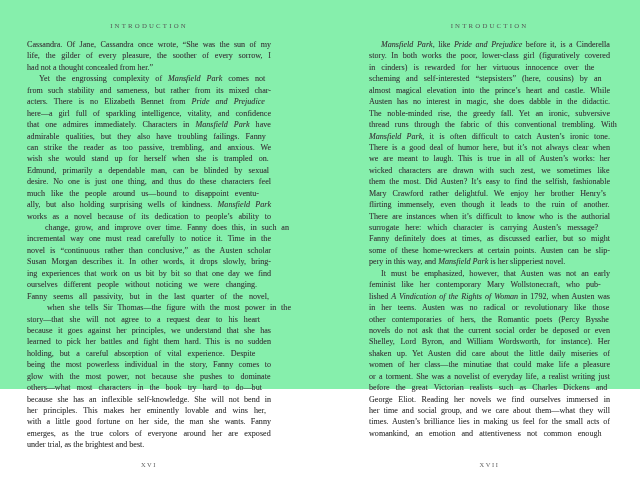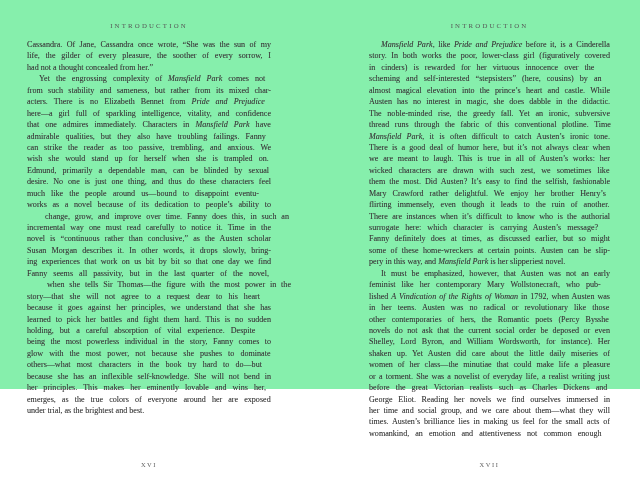--- a/index.html
+++ b/index.html
@@ -45,54 +45,57 @@
         <div class="line"><span class="lc" style="word-spacing: 3.35469px;">from such stability and sameness, but rather from its mixed char-</span></div>
         <div class="line"><span class="lc" style="word-spacing: 4px;">acters. There is no Elizabeth Bennet from <em>Pride and Prejudice</em></span></div>
         <div class="line"><span class="lc" style="word-spacing: 3.93164px;">here—a girl full of sparkling intelligence, vitality, and confidence</span></div>
         <div class="line"><span class="lc" style="word-spacing: 4px;">that one admires immediately. Characters in <em>Mansfield Park</em> have</span></div>
         <div class="line"><span class="lc" style="word-spacing: 4px;">admirable qualities, but they also have troubling failings. Fanny</span></div>
         <div class="line"><span class="lc" style="word-spacing: 3.86875px;">can strike the reader as too passive, trembling, and anxious. We</span></div>
         <div class="line"><span class="lc" style="word-spacing: 4px;">wish she would stand up for herself when she is trampled on.</span></div>
         <div class="line"><span class="lc" style="word-spacing: 4px;">Edmund, primarily a dependable man, can be blinded by sexual</span></div>
         <div class="line"><span class="lc" style="word-spacing: 2.8763px;">desire. No one is just one thing, and thus do these characters feel</span></div>
         <div class="line"><span class="lc" style="word-spacing: 4px;">much like the people around us—bound to disappoint eventu-</span></div>
+        <div class="line"><span class="lc" style="word-spacing: 3.26215px;">ally, but also holding surprising wells of kindness. <em>Mansfield Park</em></span></div>
         <div class="line"><span class="lc" style="word-spacing: 3.60653px;">works as a novel because of its dedication to people’s ability to</span></div>
         <div class="line"><span class="lc" style="word-spacing: 2.87784px; margin-left: 18px;">change, grow, and improve over time. Fanny does this, in such an</span></div>
         <div class="line"><span class="lc" style="word-spacing: 3.13778px;">incremental way one must read carefully to notice it. Time in the</span></div>
         <div class="line"><span class="lc" style="word-spacing: 3.08507px;">novel is “continuous rather than conclusive,” as the Austen scholar</span></div>
         <div class="line"><span class="lc" style="word-spacing: 3.17813px;">Susan Morgan describes it. In other words, it drops slowly, bring-</span></div>
         <div class="line"><span class="lc" style="word-spacing: 2.33594px;">ing experiences that work on us bit by bit so that one day we find</span></div>
+        <div class="line"><span class="lc" style="word-spacing: 4px;">ourselves different people without noticing we were changing.</span></div>
         <div class="line"><span class="lc" style="word-spacing: 4px;">Fanny seems all passivity, but in the last quarter of the novel,</span></div>
         <div class="line"><span class="lc" style="word-spacing: 2.80114px; margin-left: 20px;">when she tells Sir Thomas—the figure with the most power in the</span></div>
         <div class="line"><span class="lc" style="word-spacing: 4px;">story—that she will not agree to a request dear to his heart</span></div>
         <div class="line"><span class="lc" style="word-spacing: 3.29531px;">because it goes against her principles, we understand that she has</span></div>
         <div class="line"><span class="lc" style="word-spacing: 2.83203px;">learned to pick her battles and fight them hard. This is no sudden</span></div>
         <div class="line"><span class="lc" style="word-spacing: 4px;">holding, but a careful absorption of vital experience. Despite</span></div>
         <div class="line"><span class="lc" style="word-spacing: 3.38906px;">being the most powerless individual in the story, Fanny comes to</span></div>
         <div class="line"><span class="lc" style="word-spacing: 4px;">glow with the most power, not because she pushes to dominate</span></div>
         <div class="line"><span class="lc" style="word-spacing: 4px;">others—what most characters in the book try hard to do—but</span></div>
         <div class="line"><span class="lc" style="word-spacing: 2.88906px;">because she has an inflexible self-knowledge. She will not bend in</span></div>
         <div class="line"><span class="lc" style="word-spacing: 4px;">her principles. This makes her eminently lovable and wins her,</span></div>
+        <div class="line"><span class="lc" style="word-spacing: 3.17448px;">with a little good fortune on her side, the man she wants. Fanny</span></div>
         <div class="line"><span class="lc" style="word-spacing: 4px;">emerges, as the true colors of everyone around her are exposed</span></div>
         <div class="line end"><span class="lc">under trial, as the brightest and best.</span></div>
       </div>
     <div class="folio">XVI</div>
   </section>
 
   <section class="page page-right">
     <div class="running-head">INTRODUCTION</div>
     <div class="page-body">
         <div class="line ind"><span class="lc" style="word-spacing: 1.52812px;"><em>Mansfield Park</em>, like <em>Pride and Prejudice</em> before it, is a Cinderella</span></div>
         <div class="line"><span class="lc" style="word-spacing: 2.64062px;">story. In both works the poor, lower-class girl (figuratively covered</span></div>
         <div class="line"><span class="lc" style="word-spacing: 4px;">in cinders) is rewarded for her virtuous innocence over the</span></div>
         <div class="line"><span class="lc" style="word-spacing: 4px;">scheming and self-interested “stepsisters” (here, cousins) by an</span></div>
         <div class="line"><span class="lc" style="word-spacing: 3.31944px;">almost magical elevation into the prince’s heart and castle. While</span></div>
         <div class="line"><span class="lc" style="word-spacing: 3.08949px;">Austen has no interest in magic, she does dabble in the didactic.</span></div>
         <div class="line"><span class="lc" style="word-spacing: 3.67535px;">The noble-minded rise, the greedy fall. Yet an ironic, subversive</span></div>
-        <div class="line"><span class="lc" style="word-spacing: 3.55382px;">thread runs through the fabric of this conventional plotline. Time</span></div>
+        <div class="line"><span class="lc" style="word-spacing: 3.55382px;">thread runs through the fabric of this conventional trembling. With</span></div>
         <div class="line"><span class="lc" style="word-spacing: 3.20781px;"><em>Mansfield Park</em>, it is often difficult to catch Austen’s ironic tone.</span></div>
         <div class="line"><span class="lc" style="word-spacing: 2.07933px;">There is a good deal of humor here, but it’s not always clear when</span></div>
         <div class="line"><span class="lc" style="word-spacing: 2.74519px;">we are meant to laugh. This is true in all of Austen’s works: her</span></div>
         <div class="line"><span class="lc" style="word-spacing: 4px;">wicked characters are drawn with such zest, we sometimes like</span></div>
         <div class="line"><span class="lc" style="word-spacing: 2.02557px;">them the most. Did Austen? It’s easy to find the selfish, fashionable</span></div>
         <div class="line"><span class="lc" style="word-spacing: 4px;">Mary Crawford rather delightful. We enjoy her brother Henry’s</span></div>
         <div class="line"><span class="lc" style="word-spacing: 4px;">flirting immensely, even though it leads to the ruin of another.</span></div>
         <div class="line"><span class="lc" style="word-spacing: 2.24432px;">There are instances when it’s difficult to know who is the authorial</span></div>
         <div class="line"><span class="lc" style="word-spacing: 4px;">surrogate here: which character is carrying Austen’s message?</span></div>
         <div class="line"><span class="lc" style="word-spacing: 3.27188px;">Fanny definitely does at times, as discussed earlier, but so might</span></div>

